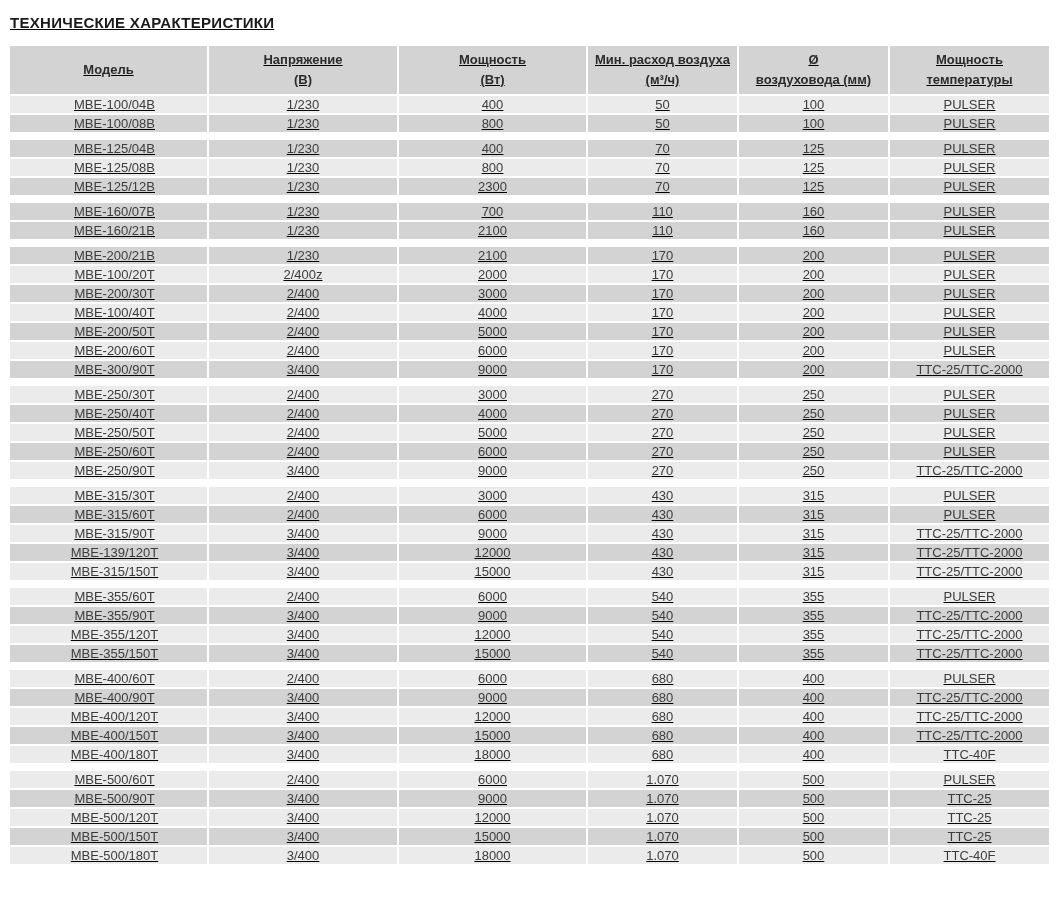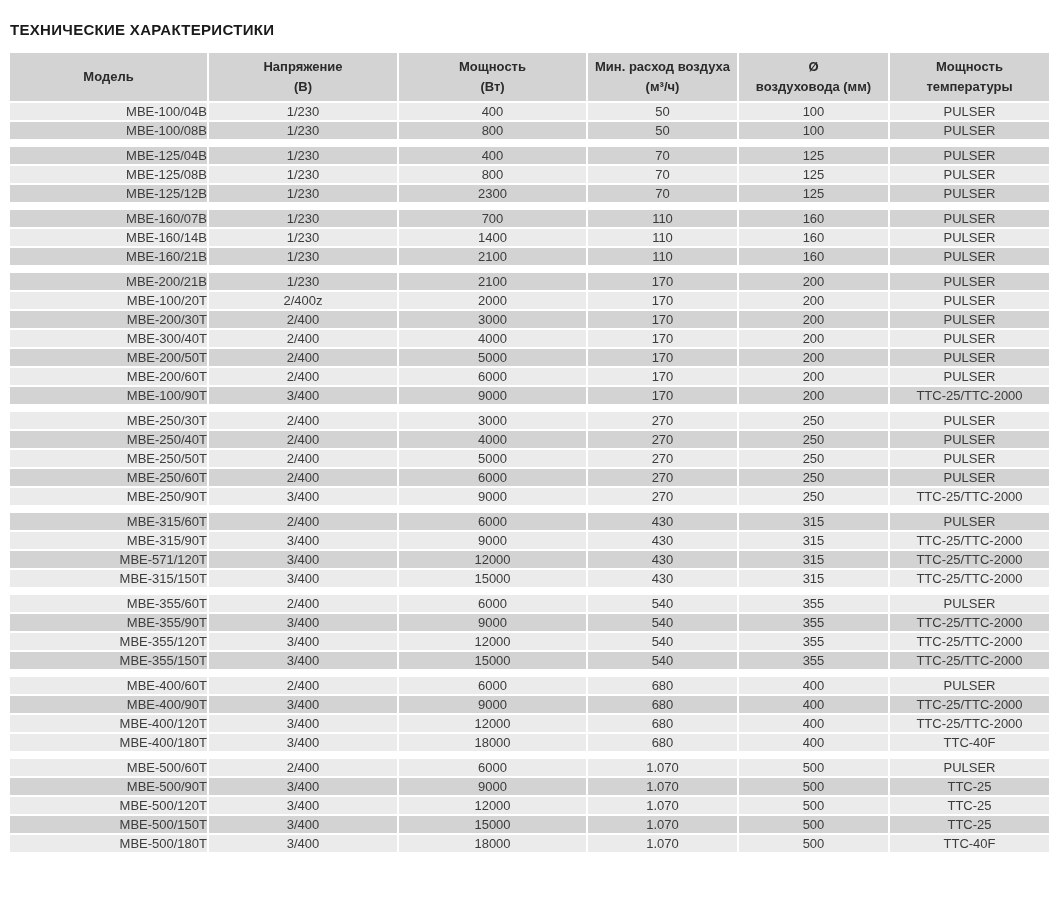--- a/index.html
+++ b/index.html
@@ -7,21 +7,22 @@
     padding: 0;
     background: #ffffff;
   }
   body {
     width: 1061px;
     height: 923px;
     font-family: "Liberation Sans", sans-serif;
     overflow: hidden;
   }
   .page {
-    padding: 19px 10px 0 10px;
+    padding: 12px 10px 0 10px;
+    text-decoration: underline;
   }
   .page-title {
     font-size: 15px;
     font-weight: bold;
     color: var(--title-text, #1a1a1a);
     letter-spacing: 0.3px;
     margin: 2px 0 13px 0;
   }
   table.specs {
     border-collapse: separate;
@@ -47,21 +48,21 @@
     line-height: 17px;
     font-size: 13px;
     color: var(--cell-text, #3c3c3c);
     text-align: center;
     vertical-align: middle;
     padding: 0;
     white-space: nowrap;
     overflow: hidden;
   }
   table.specs td.model {
-    text-align: right;
+    text-align: center;
     padding-left: 12px;
   }
   table.specs tr.light td { background: var(--row-light, #ebebeb); }
   table.specs tr.dark td  { background: var(--row-dark, #d3d3d3); }
   table.specs tr.spacer td {
     background: transparent;
     height: 4px;
     line-height: 4px;
   }
 </style>
@@ -156,28 +157,20 @@
           <td colspan="6"></td>
         </tr>
         <tr class="dark">
           <td class="model">MBE-160/07B</td>
           <td>1/230</td>
           <td>700</td>
           <td>110</td>
           <td>160</td>
           <td>PULSER</td>
         </tr>
-        <tr class="light">
-          <td class="model">MBE-160/14B</td>
-          <td>1/230</td>
-          <td>1400</td>
-          <td>110</td>
-          <td>160</td>
-          <td>PULSER</td>
-        </tr>
         <tr class="dark">
           <td class="model">MBE-160/21B</td>
           <td>1/230</td>
           <td>2100</td>
           <td>110</td>
           <td>160</td>
           <td>PULSER</td>
         </tr>
         <tr class="spacer">
           <td colspan="6"></td>
@@ -200,21 +193,21 @@
         </tr>
         <tr class="dark">
           <td class="model">MBE-200/30T</td>
           <td>2/400</td>
           <td>3000</td>
           <td>170</td>
           <td>200</td>
           <td>PULSER</td>
         </tr>
         <tr class="light">
-          <td class="model">MBE-300/40T</td>
+          <td class="model">MBE-100/40T</td>
           <td>2/400</td>
           <td>4000</td>
           <td>170</td>
           <td>200</td>
           <td>PULSER</td>
         </tr>
         <tr class="dark">
           <td class="model">MBE-200/50T</td>
           <td>2/400</td>
           <td>5000</td>
@@ -224,21 +217,21 @@
         </tr>
         <tr class="light">
           <td class="model">MBE-200/60T</td>
           <td>2/400</td>
           <td>6000</td>
           <td>170</td>
           <td>200</td>
           <td>PULSER</td>
         </tr>
         <tr class="dark">
-          <td class="model">MBE-100/90T</td>
+          <td class="model">MBE-300/90T</td>
           <td>3/400</td>
           <td>9000</td>
           <td>170</td>
           <td>200</td>
           <td>TTC-25/TTC-2000</td>
         </tr>
         <tr class="spacer">
           <td colspan="6"></td>
         </tr>
         <tr class="light">
@@ -277,38 +270,46 @@
           <td class="model">MBE-250/90T</td>
           <td>3/400</td>
           <td>9000</td>
           <td>270</td>
           <td>250</td>
           <td>TTC-25/TTC-2000</td>
         </tr>
         <tr class="spacer">
           <td colspan="6"></td>
         </tr>
-        <tr class="dark">
-          <td class="model">MBE-315/60T</td>
-          <td>2/400</td>
-          <td>6000</td>
+        <tr class="light">
+          <td class="model">MBE-315/30T</td>
+          <td>2/400</td>
+          <td>3000</td>
           <td>430</td>
           <td>315</td>
           <td>PULSER</td>
         </tr>
-        <tr class="light">
-          <td class="model">MBE-315/90T</td>
-          <td>3/400</td>
-          <td>9000</td>
+        <tr class="dark">
+          <td class="model">MBE-315/60T</td>
+          <td>2/400</td>
+          <td>6000</td>
           <td>430</td>
           <td>315</td>
-          <td>TTC-25/TTC-2000</td>
-        </tr>
-        <tr class="dark">
-          <td class="model">MBE-571/120T</td>
+          <td>PULSER</td>
+        </tr>
+        <tr class="light">
+          <td class="model">MBE-315/90T</td>
+          <td>3/400</td>
+          <td>9000</td>
+          <td>430</td>
+          <td>315</td>
+          <td>TTC-25/TTC-2000</td>
+        </tr>
+        <tr class="dark">
+          <td class="model">MBE-139/120T</td>
           <td>3/400</td>
           <td>12000</td>
           <td>430</td>
           <td>315</td>
           <td>TTC-25/TTC-2000</td>
         </tr>
         <tr class="light">
           <td class="model">MBE-315/150T</td>
           <td>3/400</td>
           <td>15000</td>
@@ -367,20 +368,28 @@
           <td>3/400</td>
           <td>9000</td>
           <td>680</td>
           <td>400</td>
           <td>TTC-25/TTC-2000</td>
         </tr>
         <tr class="light">
           <td class="model">MBE-400/120T</td>
           <td>3/400</td>
           <td>12000</td>
+          <td>680</td>
+          <td>400</td>
+          <td>TTC-25/TTC-2000</td>
+        </tr>
+        <tr class="dark">
+          <td class="model">MBE-400/150T</td>
+          <td>3/400</td>
+          <td>15000</td>
           <td>680</td>
           <td>400</td>
           <td>TTC-25/TTC-2000</td>
         </tr>
         <tr class="light">
           <td class="model">MBE-400/180T</td>
           <td>3/400</td>
           <td>18000</td>
           <td>680</td>
           <td>400</td>

